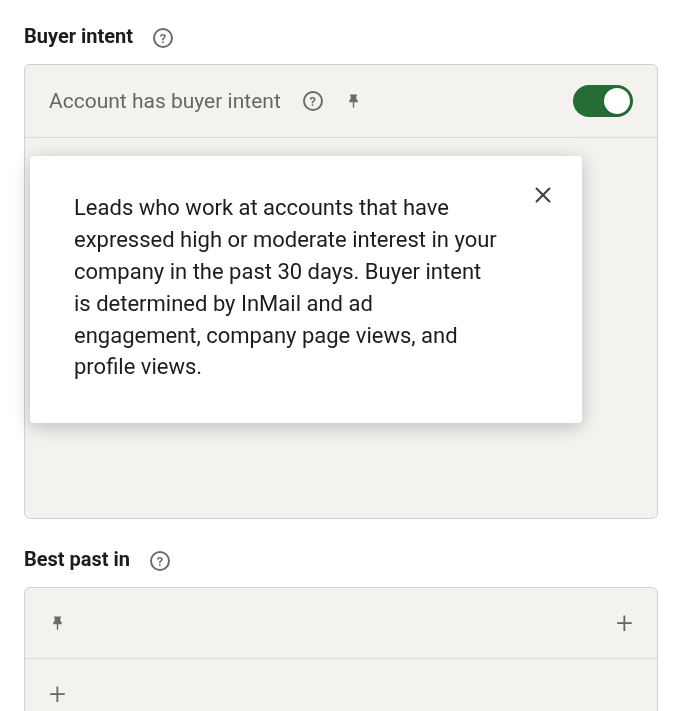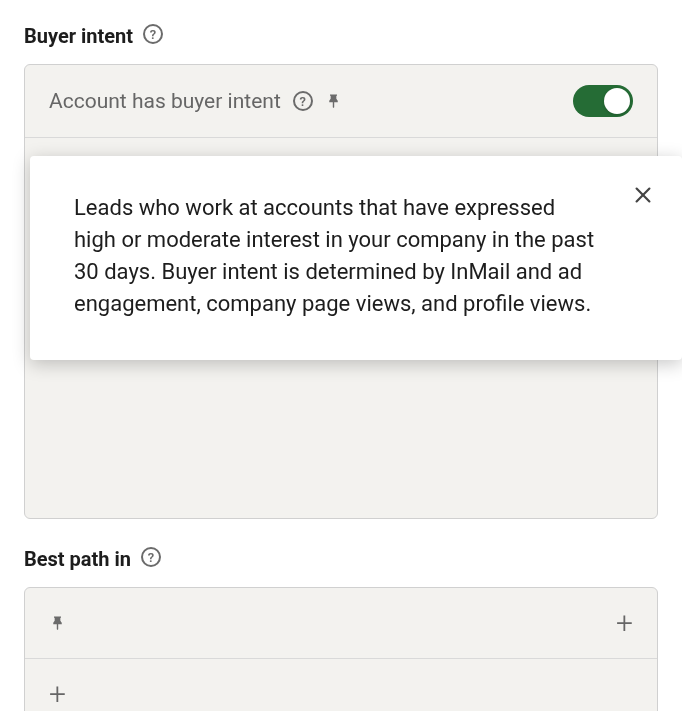--- a/index.html
+++ b/index.html
@@ -11,22 +11,22 @@
       font-family: -apple-system, BlinkMacSystemFont, "Segoe UI", Roboto, Helvetica, Arial, sans-serif;
       background: #ffffff;
       width: 682px;
       height: 711px;
       padding: 24px;
       position: relative;
       color: #1d1d1d;
     }
     .section-header {
       display: flex;
-      align-items: flex-start;
-      gap: 10px;
+      align-items: flex-end;
+      gap: 20px;
       margin-bottom: 16px;
     }
     .section-title {
       font-size: 20px;
       font-weight: 700;
       color: #1d1d1d;
     }
     .help-icon {
       width: 20px;
       height: 20px;
@@ -53,21 +53,21 @@
       justify-content: space-between;
       padding: 20px 24px;
       border-bottom: 1px solid #d9d9d9;
     }
     .filter-row:last-child {
       border-bottom: none;
     }
     .filter-row-left {
       display: flex;
       align-items: center;
-      gap: 12px;
+      gap: 22px;
     }
     .filter-label {
       font-size: 21px;
       font-weight: 400;
       color: #666666;
     }
     .pin-icon {
       color: #6b6b6b;
       display: inline-flex;
       align-items: center;
@@ -95,21 +95,21 @@
       background: #ffffff;
       border-radius: 50%;
       position: absolute;
       right: 3px;
       box-shadow: 0 1px 3px rgba(0,0,0,0.2);
     }
     .tooltip-popup {
       position: absolute;
       left: 30px;
       top: 156px;
-      width: 652px;
+      width: 552px;
       background: #ffffff;
       border-radius: 4px;
       box-shadow: 0 4px 18px rgba(0,0,0,0.22);
       padding: 36px 44px 40px 44px;
       z-index: 100;
     }
     .tooltip-text {
       font-size: 22px;
       line-height: 1.45;
       color: #1d1d1d;
@@ -166,21 +166,21 @@
     <svg width="22" height="22" viewBox="0 0 24 24" stroke="#444444" stroke-width="2.4" fill="none" stroke-linecap="round">
       <line x1="5" y1="5" x2="19" y2="19"></line>
       <line x1="19" y1="5" x2="5" y2="19"></line>
     </svg>
   </div>
   <div class="tooltip-text">Leads who work at accounts that have expressed high or moderate interest in your company in the past 30 days. Buyer intent is determined by InMail and ad engagement, company page views, and profile views.</div>
 </div>
 
 <div class="best-path-section">
   <div class="section-header">
-    <span class="section-title">Best path in</span>
+    <span class="section-title">Best past in</span>
     <span class="help-icon">?</span>
   </div>
 
   <div class="filter-panel">
     <div class="filter-row">
       <div class="filter-row-left">
         <span class="pin-icon">
           <svg width="17" height="17" viewBox="0 0 24 24" fill="#6b6b6b">
             <path d="M16 4v4l2 3v2h-5v7l-1 1-1-1v-7H6v-2l2-3V4H7V2h10v2h-1z"></path>
           </svg>

